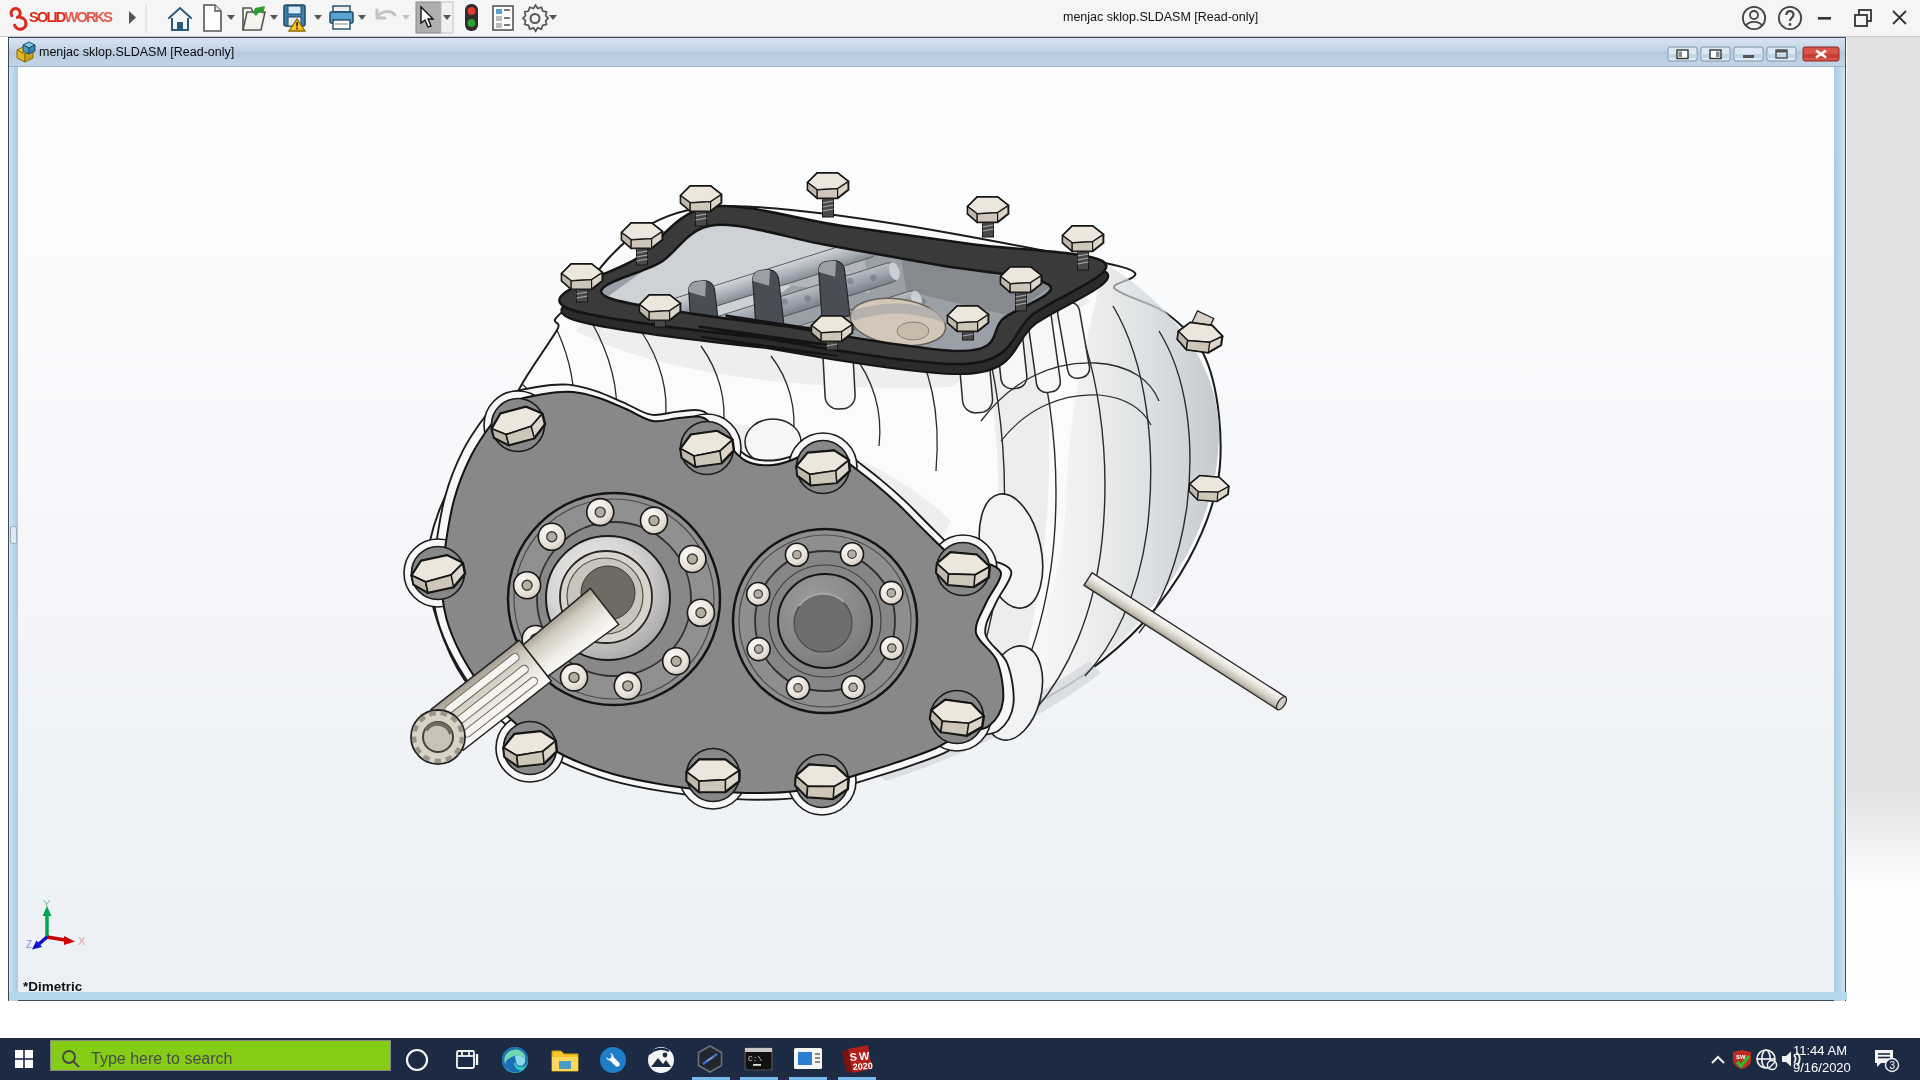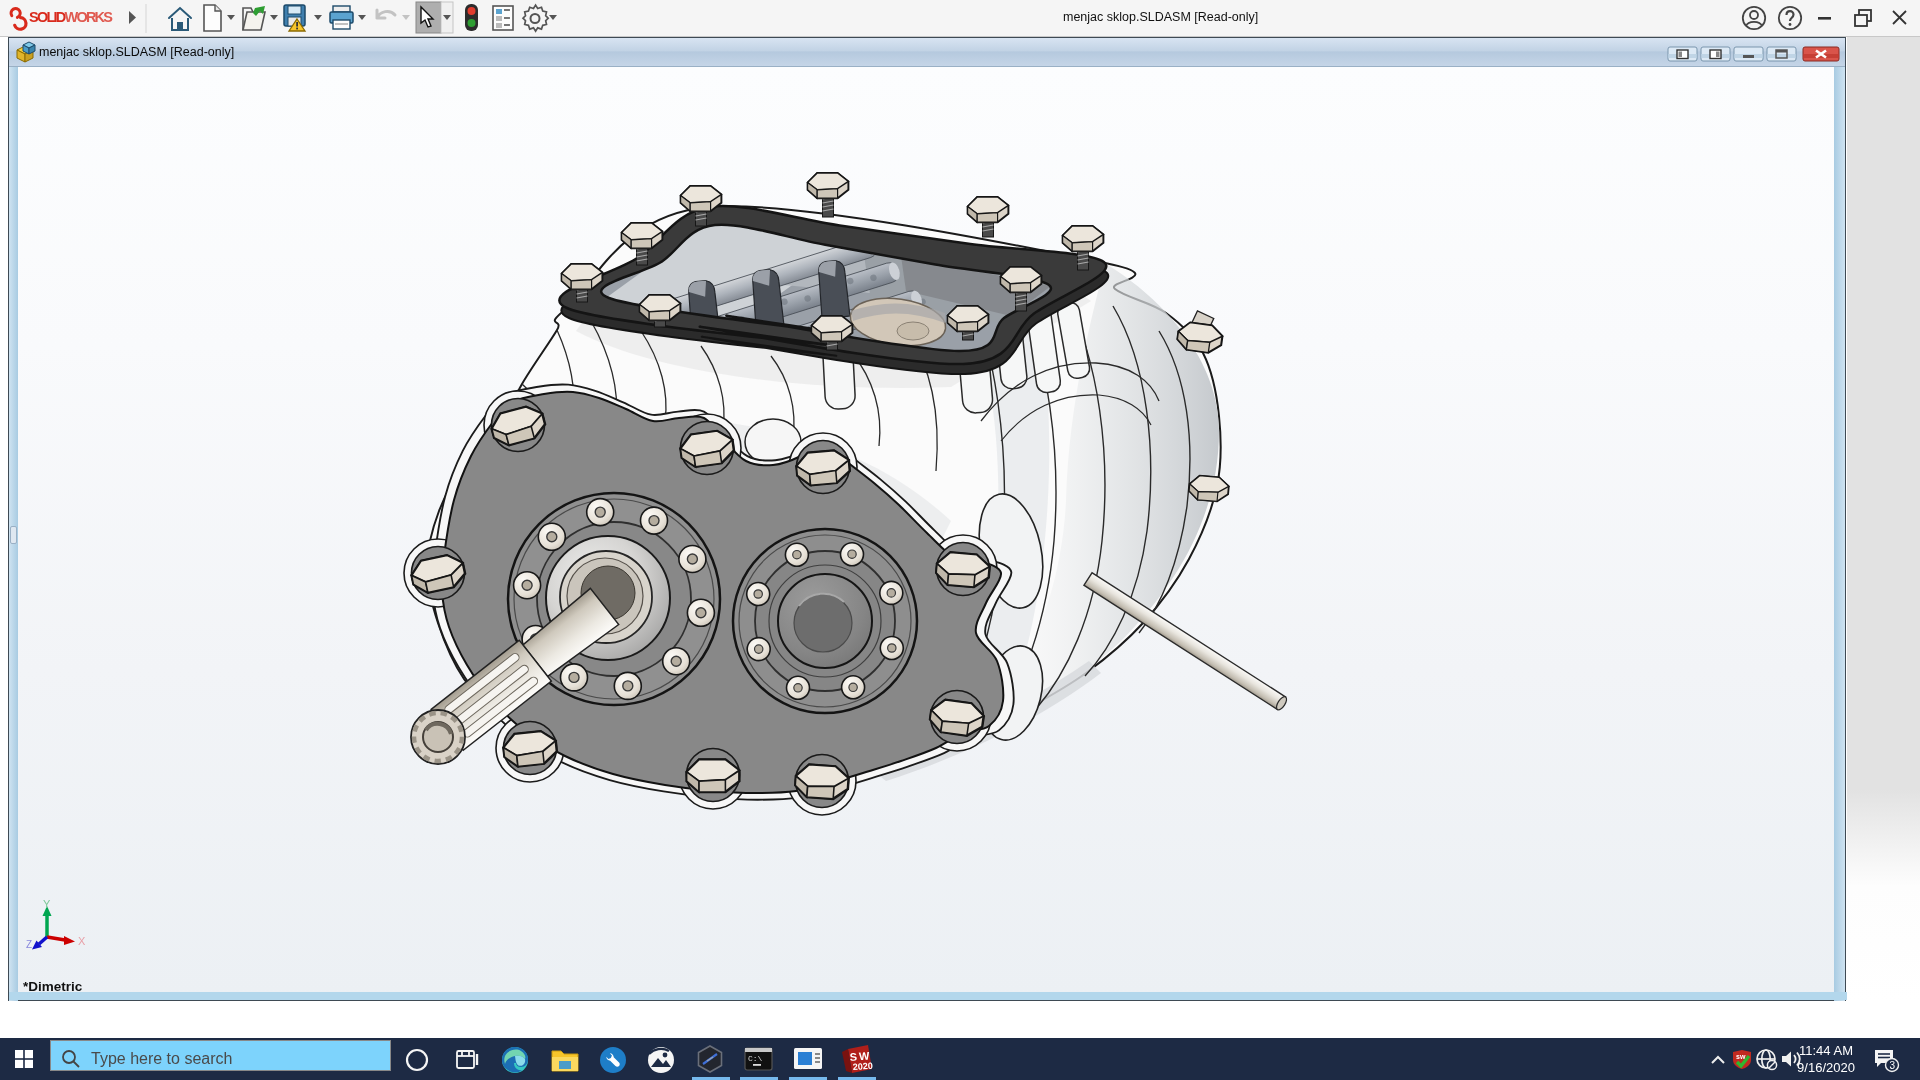--- a/index.html
+++ b/index.html
@@ -9,23 +9,23 @@
 #docwin{position:absolute;left:8px;top:37px;width:1838px;height:964px;border:1px solid #3e4a54;background:#cfdeee;}
 #doctitle{position:absolute;left:0;top:0;width:100%;height:29px;background:linear-gradient(180deg,#d8e4f2 0%,#c2d3e5 45%,#b5c9de 50%,#c5d5e7 100%);border-bottom:1px solid #9ab0c5;}
 #doctitle .txt{position:absolute;left:30px;top:7px;font-size:12.5px;color:#0a0a0a;}
 #viewport{position:absolute;left:9px;top:29px;width:1818px;height:927px;background:linear-gradient(180deg,#fcfdfe 0%,#f9fafc 30%,#f2f4f7 65%,#ecf0f4 100%);}
 #vpBlueL{position:absolute;left:0;top:29px;width:9px;height:934px;background:linear-gradient(90deg,#cfe3f1,#a8cbe2);}
 #vpBlueR{position:absolute;right:0;top:29px;width:11px;height:934px;background:linear-gradient(90deg,#a8cbe2,#cfe3f1);}
 #vpBlueB{position:absolute;left:0;bottom:0px;width:1838px;height:8px;background:#b3d7ec;}
 #belowwin{position:absolute;left:0;top:1002px;width:1920px;height:36px;background:#fff;}
 #rightpane{position:absolute;left:1847px;top:37px;width:73px;height:965px;background:linear-gradient(180deg,#e2e2e2 0%,#e2e2e2 78%,#fdfdfd 88%,#ffffff 100%);}
 #taskbar{position:absolute;left:0;top:1038px;width:1920px;height:42px;background:#1d2a44;}
-#searchbox{position:absolute;left:50px;top:1040px;width:341px;height:31px;background:#7dd3fc;border:1px solid #888;color:#555;}
+#searchbox{position:absolute;left:50px;top:1040px;width:341px;height:31px;background:#84cc16;border:1px solid #888;color:#555;}
 #searchbox .stxt{position:absolute;left:40px;top:9px;font-size:16px;color:#4a4a4a;}
-#clock{position:absolute;right:61px;top:1042px;width:66px;text-align:center;color:#fff;font-size:13px;line-height:17px;}
+#clock{position:absolute;right:61px;top:1042px;width:66px;text-align:left;color:#fff;font-size:13px;line-height:17px;}
 svg{display:block;}
 </style>
 </head>
 <body>
 
 <div id="appbar">
   <div id="apptitle">menjac sklop.SLDASM [Read-only]</div>
   <svg width="1920" height="37" style="position:absolute;left:0;top:0">
 
     <g transform="translate(8,5) rotate(-14 9 13)" fill="none" stroke="#d92a1c" stroke-linecap="round">

